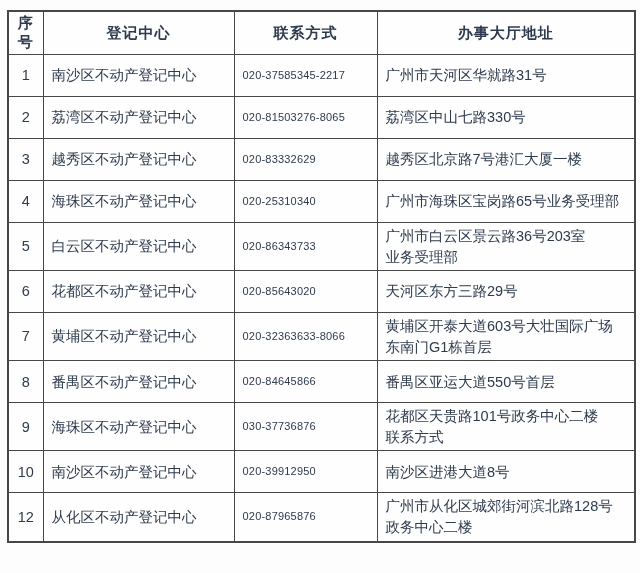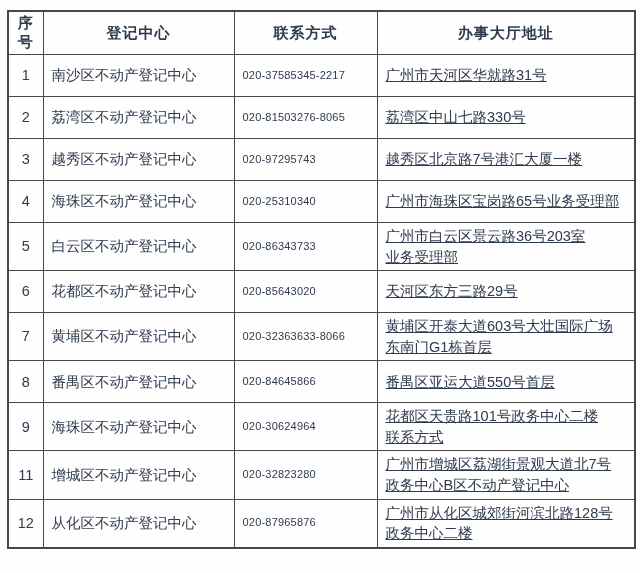--- a/index.html
+++ b/index.html
@@ -52,21 +52,20 @@
     text-align: center;
     padding: 3px 2px;
   }
   td.c-contact {
     font-size: 11px;
     letter-spacing: 0.2px;
     margin-top: 9px;
   }
   td.c-addr {
     white-space: pre-line;
-    text-decoration: underline;
   }
   col.w-no     { width: 35px;  }
   col.w-center { width: 191px; }
   col.w-phone  { width: 143px; }
   col.w-addr   { width: 258px; }
 </style>
 </head>
 <body>
 
 <div class="page">
@@ -94,21 +93,21 @@
       </tr>
       <tr>
         <td class="c-no">2</td>
         <td class="c-center">荔湾区不动产登记中心</td>
         <td class="c-contact">020-81503276-8065</td>
         <td class="c-addr">荔湾区中山七路330号</td>
       </tr>
       <tr>
         <td class="c-no">3</td>
         <td class="c-center">越秀区不动产登记中心</td>
-        <td class="c-contact">020-97295743</td>
+        <td class="c-contact">020-83332629</td>
         <td class="c-addr">越秀区北京路7号港汇大厦一楼</td>
       </tr>
       <tr>
         <td class="c-no">4</td>
         <td class="c-center">海珠区不动产登记中心</td>
         <td class="c-contact">020-25310340</td>
         <td class="c-addr">广州市海珠区宝岗路65号业务受理部</td>
       </tr>
       <tr>
         <td class="c-no">5</td>
@@ -132,30 +131,29 @@
       </tr>
       <tr>
         <td class="c-no">8</td>
         <td class="c-center">番禺区不动产登记中心</td>
         <td class="c-contact">020-84645866</td>
         <td class="c-addr">番禺区亚运大道550号首层</td>
       </tr>
       <tr>
         <td class="c-no">9</td>
         <td class="c-center">海珠区不动产登记中心</td>
-        <td class="c-contact">020-30624964</td>
+        <td class="c-contact">030-37736876</td>
         <td class="c-addr">花都区天贵路101号政务中心二楼
 联系方式</td>
       </tr>
       <tr>
-        <td class="c-no">11</td>
-        <td class="c-center">增城区不动产登记中心</td>
-        <td class="c-contact">020-32823280</td>
-        <td class="c-addr">广州市增城区荔湖街景观大道北7号
-政务中心B区不动产登记中心</td>
+        <td class="c-no">10</td>
+        <td class="c-center">南沙区不动产登记中心</td>
+        <td class="c-contact">020-39912950</td>
+        <td class="c-addr">南沙区进港大道8号</td>
       </tr>
       <tr>
         <td class="c-no">12</td>
         <td class="c-center">从化区不动产登记中心</td>
         <td class="c-contact">020-87965876</td>
         <td class="c-addr">广州市从化区城郊街河滨北路128号
 政务中心二楼</td>
       </tr>
     </tbody>
   </table>

